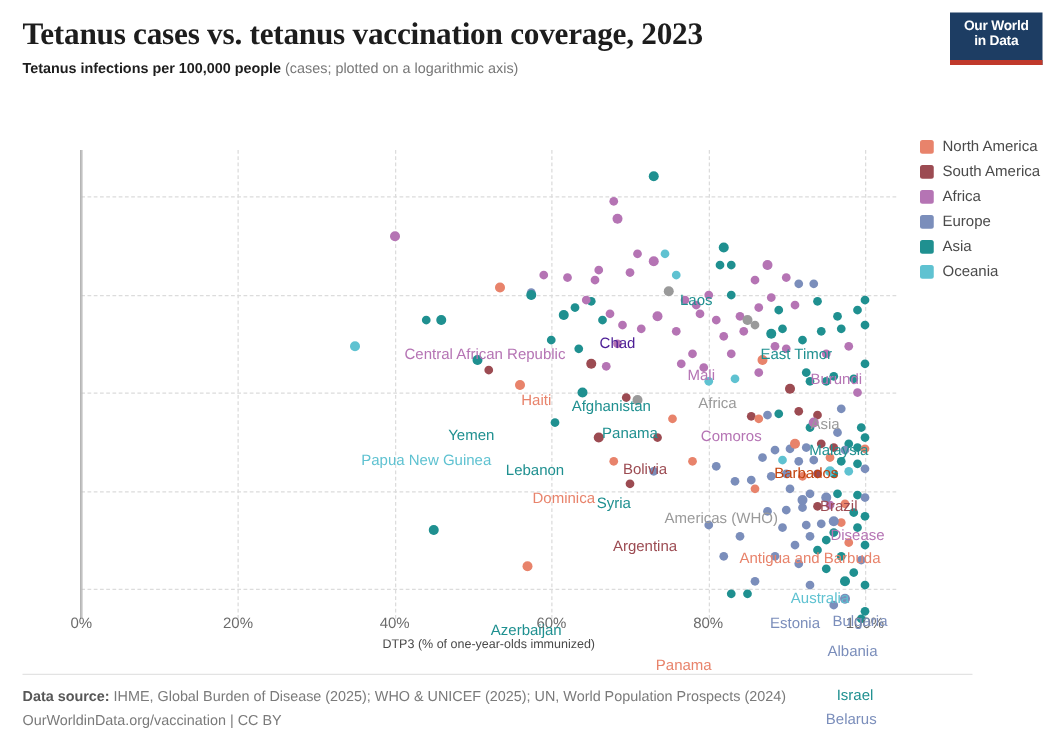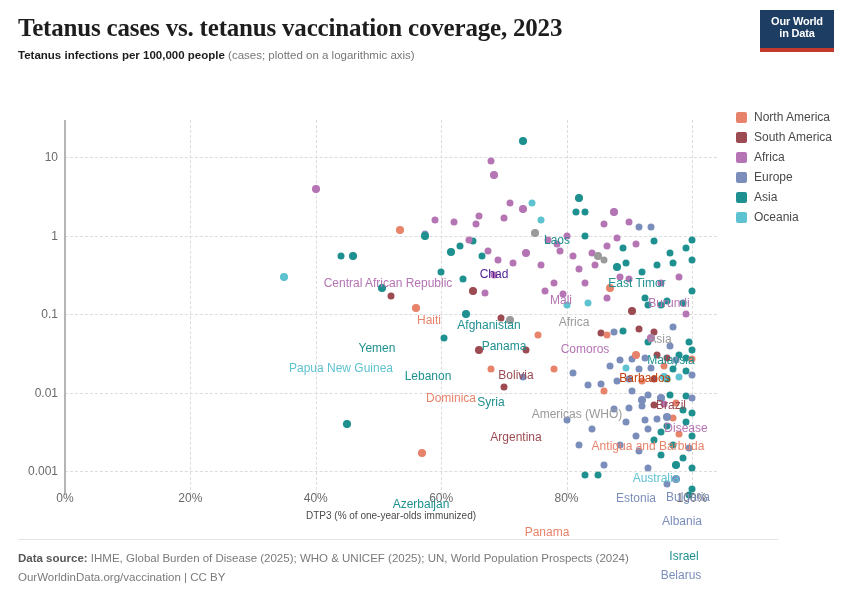--- a/index.html
+++ b/index.html
@@ -91,27 +91,20 @@
     <div>in Data</div>
   </div>
 </div>
 
 <p class="axis-note">
   <b>Tetanus infections per 100,000 people</b>
   <span class="sub">(cases; plotted on a logarithmic axis)</span>
 </p>
 
 <div class="plot-wrap">
-  <div class="ytick-col" id="ytick-col">
-      <div class="ytick" style="top: 37.4455px;">10</div>
-      <div class="ytick" style="top: 115.928px;">1</div>
-      <div class="ytick" style="top: 194.41px;">0.1</div>
-      <div class="ytick" style="top: 272.892px;">0.01</div>
-      <div class="ytick" style="top: 351.374px;">0.001</div>
-    </div>
   <div class="yaxis-line"></div>
   <div class="plot-area" id="plot-area">
       <div class="gridline-h" style="top: 37.4455px;"></div>
       <div class="gridline-h" style="top: 115.928px;"></div>
       <div class="gridline-h" style="top: 194.41px;"></div>
       <div class="gridline-h" style="top: 272.892px;"></div>
       <div class="gridline-h" style="top: 351.374px;"></div>
       <div class="gridline-v" style="left: 125.385px;"></div>
       <div class="gridline-v" style="left: 250.769px;"></div>
       <div class="gridline-v" style="left: 376.154px;"></div>

